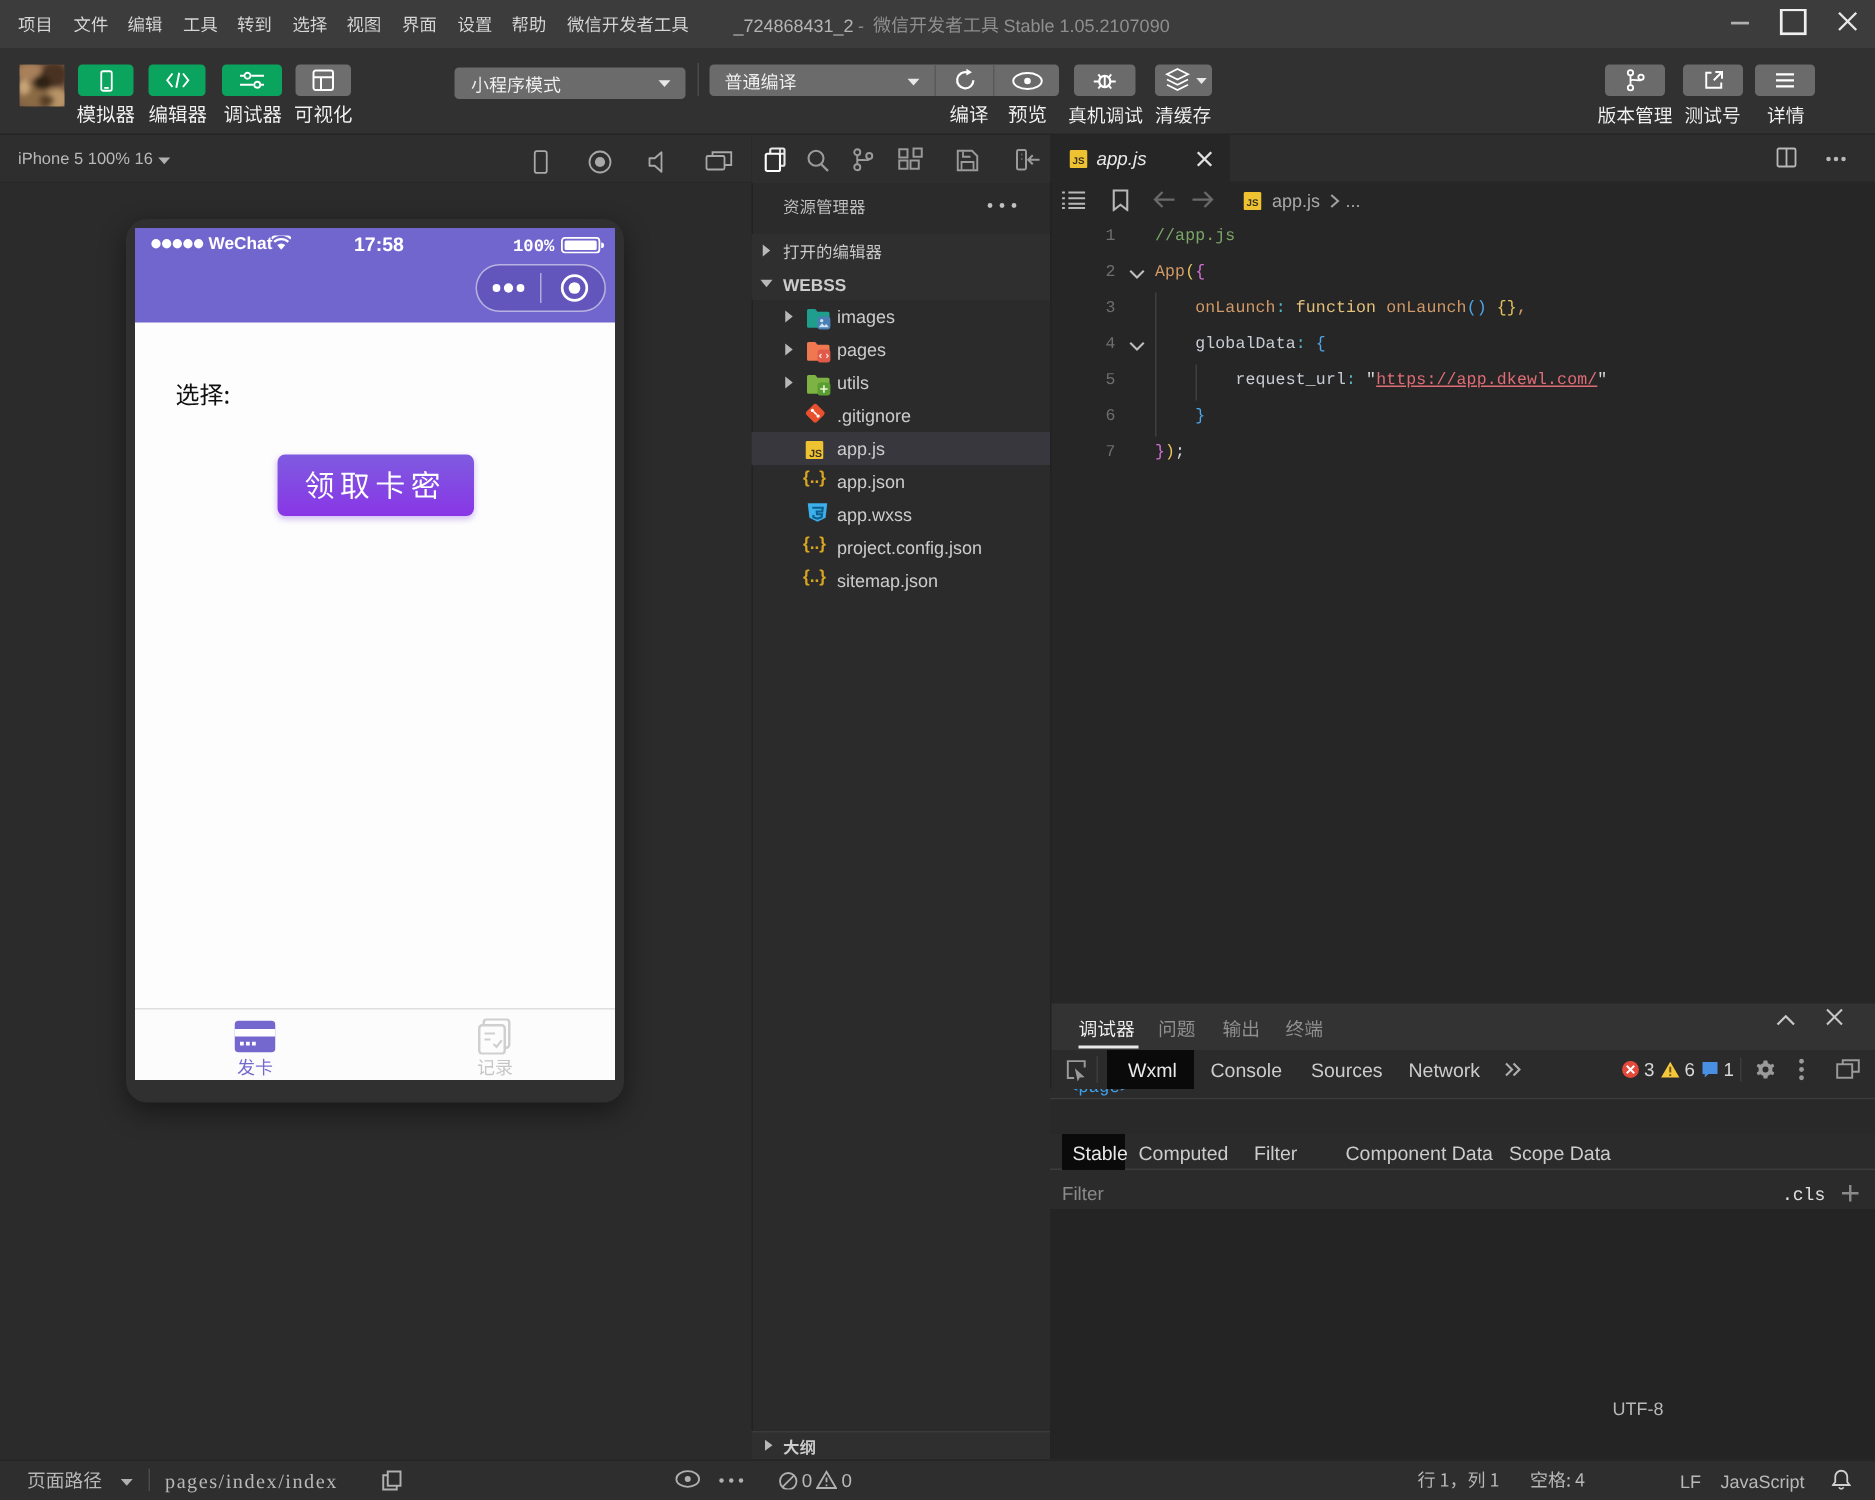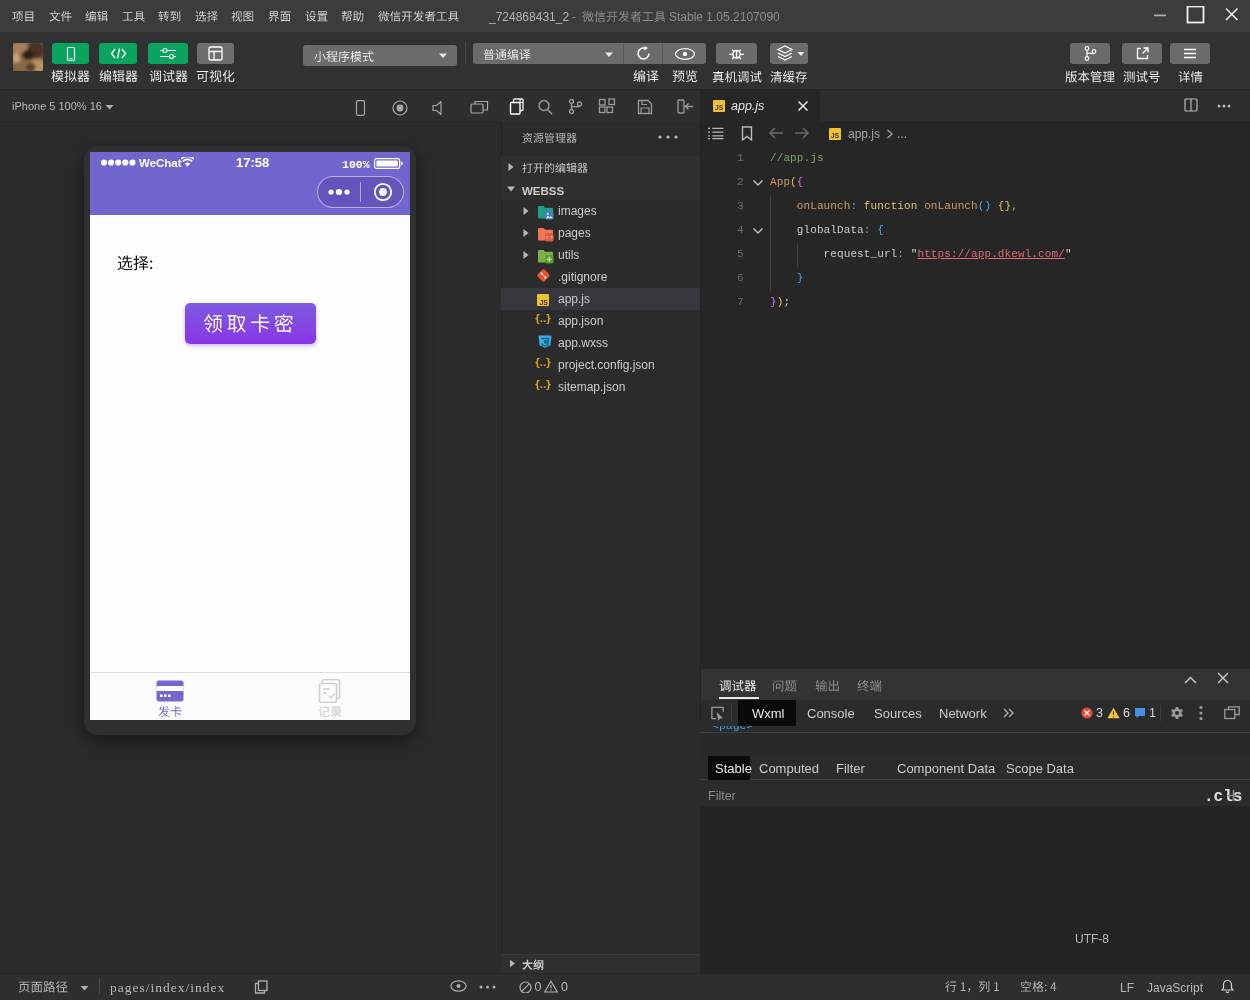--- a/index.html
+++ b/index.html
@@ -508,21 +508,21 @@
 <div style="position:absolute;left:700.0px;top:732.0px;width:550.0px;height:1.0px;background:#3d3d3d;"></div>
 <div style="position:absolute;left:700.0px;top:733.0px;width:550.0px;height:23.0px;background:#292929;"></div>
 <div style="position:absolute;left:700.0px;top:756.0px;width:550.0px;height:24.0px;background:#2b2b2b;border-bottom:1px solid #3d3d3d;"></div>
 <div style="position:absolute;left:708.0px;top:756.0px;width:42.0px;height:24.0px;background:#0a0a0a;"></div>
 <div style="position:absolute;left:715.0px;top:761.0px;font-family:'Liberation Sans', sans-serif;font-size:13.0px;font-weight:400;font-style:normal;color:#e8e8e8;white-space:pre;line-height:16.2px;">Stable</div>
 <div style="position:absolute;left:759.0px;top:761.0px;font-family:'Liberation Sans', sans-serif;font-size:13.0px;font-weight:400;font-style:normal;color:#cccccc;white-space:pre;line-height:16.2px;">Computed</div>
 <div style="position:absolute;left:836.0px;top:761.0px;font-family:'Liberation Sans', sans-serif;font-size:13.0px;font-weight:400;font-style:normal;color:#cccccc;white-space:pre;line-height:16.2px;">Filter</div>
 <div style="position:absolute;left:897.0px;top:761.0px;font-family:'Liberation Sans', sans-serif;font-size:13.0px;font-weight:400;font-style:normal;color:#cccccc;white-space:pre;line-height:16.2px;">Component Data</div>
 <div style="position:absolute;left:1006.0px;top:761.0px;font-family:'Liberation Sans', sans-serif;font-size:13.0px;font-weight:400;font-style:normal;color:#cccccc;white-space:pre;line-height:16.2px;">Scope Data</div>
 <div style="position:absolute;left:708.0px;top:789.0px;font-family:'Liberation Sans', sans-serif;font-size:12.5px;font-weight:400;font-style:normal;color:#8a8a8a;white-space:pre;line-height:15.6px;">Filter</div>
-<div style="position:absolute;left:1188.0px;top:789.5px;font-family:'Liberation Mono', monospace;font-size:16px;font-weight:700;font-style:normal;color:#e0e0e0;white-space:pre;line-height:15.0px;margin-left:16px;">.cls</div>
+<div style="position:absolute;left:1188.0px;top:789.5px;font-family:'Liberation Mono', monospace;font-size:12.0px;font-weight:400;font-style:normal;color:#e0e0e0;white-space:pre;line-height:15.0px;">.cls</div>
 <svg style="position:absolute;left:1227.0px;top:789.0px;" width="13" height="13" viewBox="0 0 13 13" xmlns="http://www.w3.org/2000/svg">
       <path d="M6.5 1 V12 M1 6.5 H12" stroke="#8a8a8a" stroke-width="1.6"></path>
     </svg>
 <div style="position:absolute;left:700.0px;top:806.0px;width:550.0px;height:167.0px;background:#242424;"></div>
 <div style="position:absolute;left:0.0px;top:973.0px;width:1250.0px;height:27.0px;background:#2e2e2e;border-top:1px solid #252525;"></div>
 <div style="position:absolute;left:18.0px;top:978.5px;width:50.0px;height:16.2px;"><svg width="50.0" height="16.2" viewBox="0 -12.5 50.0 16.2" xmlns="http://www.w3.org/2000/svg">
         <path fill="#b8b8b8" d="M5.8 -5.8V-3.5C5.8 -2.2 5.3 -0.7 0.6 0.2C0.8 0.4 1.1 0.8 1.2 1C6.1 -0.1 6.8 -1.8 6.8 -3.5V-5.8ZM6.8 -1.4C8.3 -0.7 10.2 0.3 11.1 1L11.7 0.3C10.7 -0.4 8.8 -1.4 7.4 -2ZM2.1 -7.4V-1.6H3.1V-6.6H9.5V-1.6H10.5V-7.4H6C6.2 -7.9 6.5 -8.4 6.7 -8.9H11.7V-9.8H0.9V-8.9H5.6C5.5 -8.5 5.2 -7.9 5 -7.4Z M17.4 -4.2H20V-2.8H17.4ZM17.4 -4.9V-6.3H20V-4.9ZM17.4 -2H20V-0.5H17.4ZM13.2 -9.7V-8.8H18.1C18 -8.3 17.8 -7.7 17.7 -7.2H13.8V1H14.7V0.3H22.8V1H23.7V-7.2H18.7L19.1 -8.8H24.3V-9.7ZM14.7 -0.5V-6.3H16.5V-0.5ZM22.8 -0.5H20.9V-6.3H22.8Z M26.9 -9.2H29.3V-7H26.9ZM25.5 -0.5 25.6 0.4C27 0.1 28.8 -0.4 30.5 -0.8L30.4 -1.6L28.7 -1.2V-3.5H30.1C30.2 -3.3 30.4 -3.1 30.5 -2.9C30.8 -3 31 -3.1 31.3 -3.2V1H32.1V0.5H35.3V0.9H36.2V-3.2L36.6 -3C36.7 -3.3 37 -3.6 37.2 -3.8C36 -4.2 35.1 -4.9 34.3 -5.7C35.1 -6.6 35.7 -7.7 36.1 -9L35.5 -9.3L35.4 -9.2H33C33.1 -9.6 33.2 -9.9 33.4 -10.3L32.5 -10.5C32 -9 31.2 -7.6 30.2 -6.7V-10H26.1V-6.1H27.9V-1.1L26.9 -0.8V-5H26.1V-0.7ZM32.1 -0.3V-2.7H35.3V-0.3ZM35 -8.4C34.6 -7.6 34.2 -6.9 33.7 -6.3C33.2 -6.9 32.8 -7.6 32.5 -8.2L32.6 -8.4ZM31.8 -3.5C32.5 -4 33.1 -4.4 33.7 -5C34.2 -4.5 34.9 -4 35.6 -3.5ZM33.1 -5.7C32.3 -4.8 31.3 -4.2 30.3 -3.7V-4.3H28.7V-6.1H30.2V-6.5C30.4 -6.4 30.7 -6.1 30.8 -6C31.2 -6.4 31.6 -6.9 32 -7.4C32.3 -6.8 32.7 -6.2 33.1 -5.7Z M40.7 -10.5C40.2 -9.6 39.1 -8.6 38.1 -7.9C38.3 -7.7 38.5 -7.4 38.6 -7.1C39.7 -7.9 40.9 -9 41.6 -10.1ZM42.3 -9.8V-9H47.1C45.8 -7.3 43.5 -6 41.4 -5.3C41.6 -5.1 41.8 -4.7 42 -4.5C43.2 -4.9 44.4 -5.6 45.6 -6.4C46.8 -5.8 48.2 -5.1 48.9 -4.6L49.5 -5.4C48.8 -5.8 47.5 -6.4 46.3 -6.9C47.3 -7.7 48 -8.5 48.6 -9.5L47.9 -9.9L47.7 -9.8ZM42.3 -4.2V-3.3H45V-0.2H41.5V0.7H49.5V-0.2H46V-3.3H48.7V-4.2ZM40.9 -7.7C40.2 -6.4 39 -5.1 38 -4.3C38.1 -4.1 38.4 -3.6 38.5 -3.4C38.9 -3.8 39.3 -4.2 39.8 -4.7V1H40.7V-5.8C41.1 -6.3 41.5 -6.9 41.8 -7.4Z"></path>
       </svg></div>
 <svg style="position:absolute;left:80.0px;top:984.5px;" width="9" height="7" viewBox="0 0 9 7" xmlns="http://www.w3.org/2000/svg">
       <path d="M0.5 1 L4.5 5.5 L8.5 1 Z" fill="#b0b0b0"></path>

